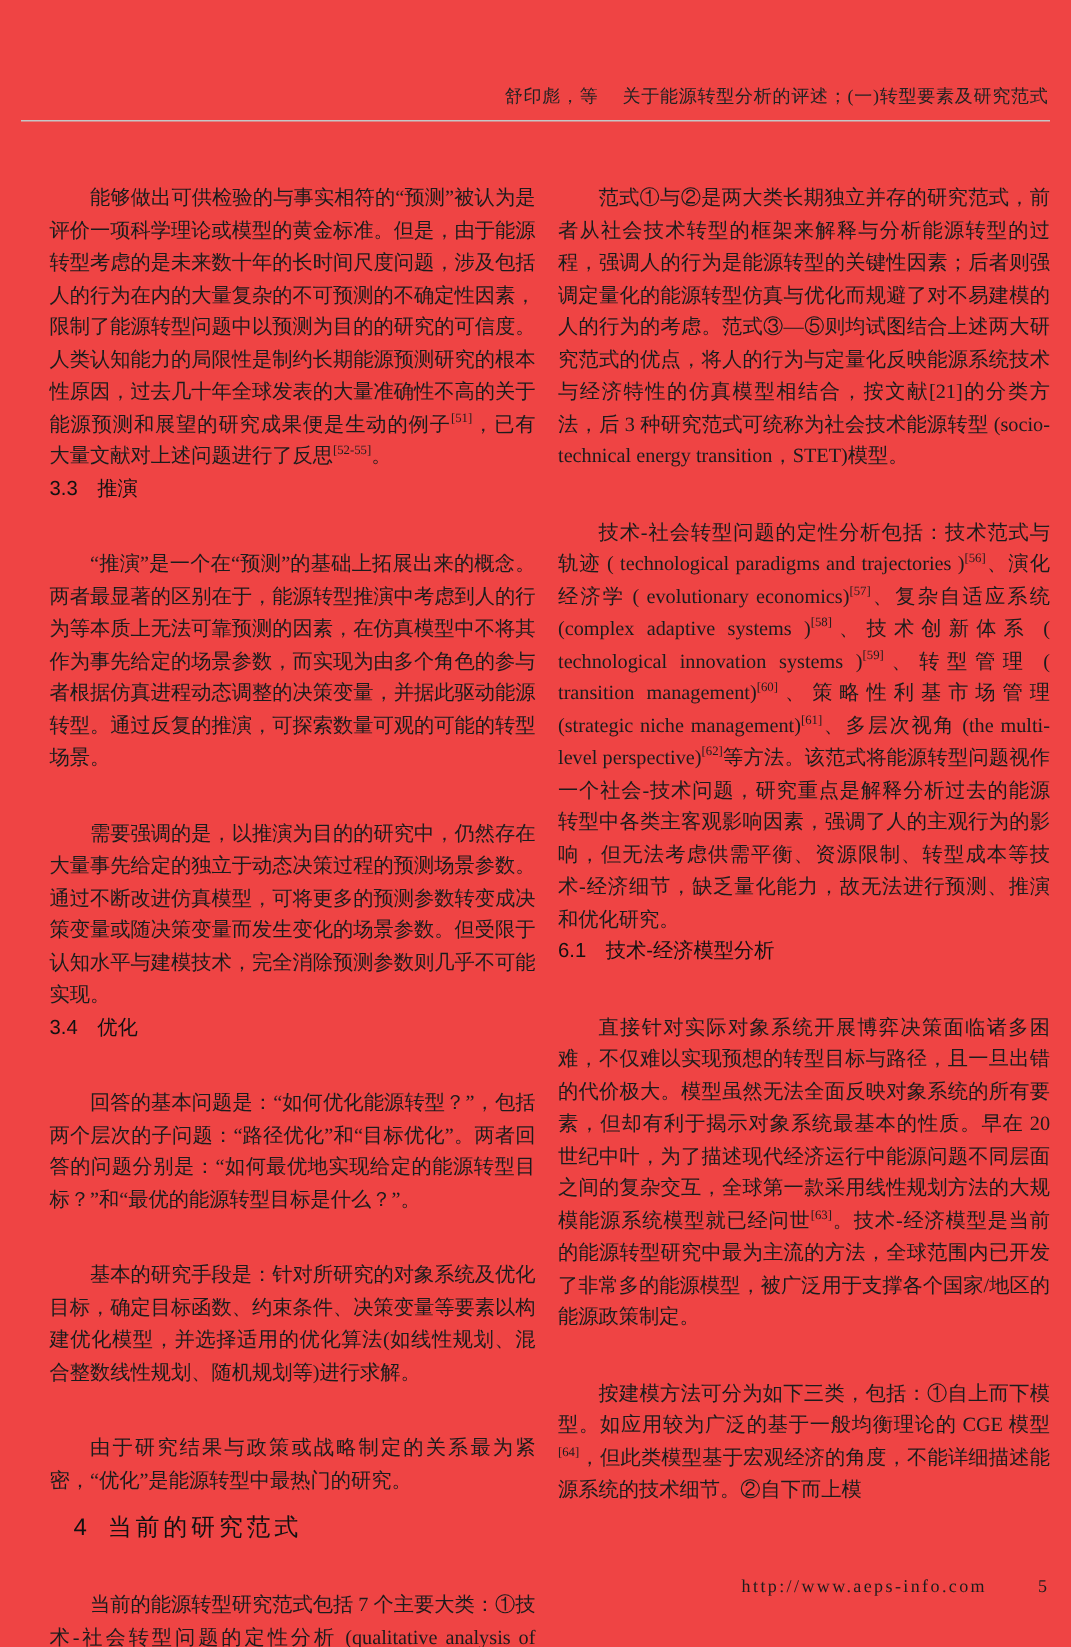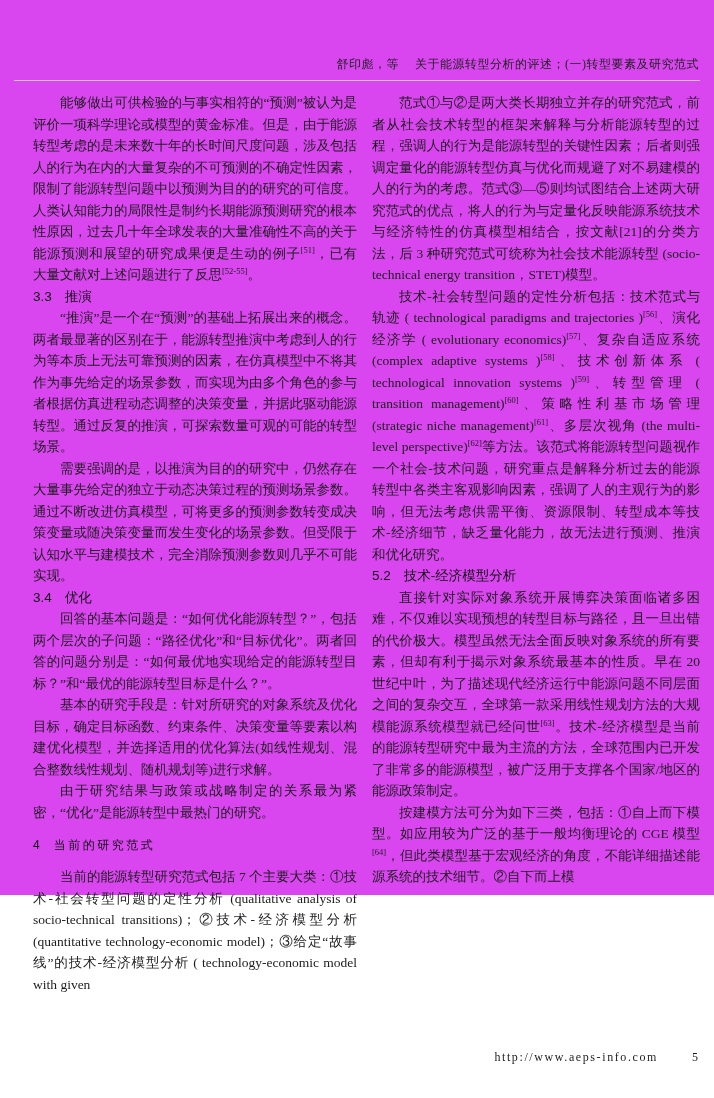--- a/index.html
+++ b/index.html
@@ -5,22 +5,22 @@
   html, body { margin: 0; padding: 0; }
   body {
     width: 714px; height: 1098px;
     background: #ffffff;
     font-family: "Liberation Serif", "DejaVu Serif", serif;
     color: #1c1c1c;
     overflow: hidden;
   }
   .page {
     position: relative;
-    width: 714px; height: 895px;
-    background: #d946ef;
+    width: 714px; height: 1098px;
+    background: #ef4444;
     box-sizing: border-box;
   }
   .running-head {
     position: absolute;
     top: 56px; left: 14px; right: 15px;
     text-align: right;
     font-size: 12px;
     letter-spacing: 0.5px;
     color: #222;
     white-space: nowrap;
@@ -41,43 +41,43 @@
   .col { box-sizing: border-box; }
   .col-left  { width: 324px; }
   .col-right { width: 328px; }
   .para {
     margin: 0;
     font-size: 13.5px;
     line-height: 21.5px;
     text-align: justify;
     text-justify: inter-ideograph;
   }
-  .para.indent { text-indent: 2em; }
+  .para.indent { text-indent: 2em; margin-top: 29px; }
   sup {
     font-size: 8.5px;
     line-height: 0;
     vertical-align: super;
     letter-spacing: 0;
   }
   .heading {
     font-family: "Liberation Sans", "DejaVu Sans", sans-serif;
     font-weight: 400;
     color: #111;
   }
   .heading.h3 {
     font-size: 13.5px;
     line-height: 21.5px;
     margin: 0;
   }
   .heading.h3 .hnum { margin-right: 13px; }
   .heading.h2 {
-    font-size: 12px;
+    font-size: 16px;
     line-height: 22px;
     letter-spacing: 2.5px;
-    margin: 11px 0 10px 0;
+    margin: 11px 0 10px 16px;
   }
   .heading.h2 .hnum { margin-right: 14px; letter-spacing: 0; }
   .page-footer {
     position: absolute;
     top: 1050px; right: 16px;
     font-size: 12px;
     color: #1c1c1c;
     white-space: nowrap;
   }
   .page-footer .footer-url { letter-spacing: 1.6px; }
@@ -103,21 +103,21 @@
         <div class="heading h3"><span class="hnum">3.4</span><span>优化</span></div>
         <p class="para indent">回答的基本问题是：“如何优化能源转型？”，包括两个层次的子问题：“路径优化”和“目标优化”。两者回答的问题分别是：“如何最优地实现给定的能源转型目标？”和“最优的能源转型目标是什么？”。</p>
         <p class="para indent">基本的研究手段是：针对所研究的对象系统及优化目标，确定目标函数、约束条件、决策变量等要素以构建优化模型，并选择适用的优化算法(如线性规划、混合整数线性规划、随机规划等)进行求解。</p>
         <p class="para indent">由于研究结果与政策或战略制定的关系最为紧密，“优化”是能源转型中最热门的研究。</p>
         <div class="heading h2"><span class="hnum">4</span><span>当前的研究范式</span></div>
         <p class="para indent">当前的能源转型研究范式包括 7 个主要大类：①技术-社会转型问题的定性分析 (qualitative analysis of socio-technical transitions)；②技术-经济模型分析 (quantitative technology-economic model)；③给定“故事线”的技术-经济模型分析 ( technology-economic model with given</p>
       </div>
     <div class="col col-right" id="col-1">
         <p class="para indent">范式①与②是两大类长期独立并存的研究范式，前者从社会技术转型的框架来解释与分析能源转型的过程，强调人的行为是能源转型的关键性因素；后者则强调定量化的能源转型仿真与优化而规避了对不易建模的人的行为的考虑。范式③—⑤则均试图结合上述两大研究范式的优点，将人的行为与定量化反映能源系统技术与经济特性的仿真模型相结合，按文献[21]的分类方法，后 3 种研究范式可统称为社会技术能源转型 (socio-technical energy transition，STET)模型。</p>
         <p class="para indent">技术-社会转型问题的定性分析包括：技术范式与轨迹 ( technological paradigms and trajectories )<sup>[56]</sup>、演化经济学 ( evolutionary economics)<sup>[57]</sup>、复杂自适应系统 (complex adaptive systems )<sup>[58]</sup>、技术创新体系 ( technological innovation systems )<sup>[59]</sup>、转型管理 ( transition management)<sup>[60]</sup>、策略性利基市场管理 (strategic niche management)<sup>[61]</sup>、多层次视角 (the multi-level perspective)<sup>[62]</sup>等方法。该范式将能源转型问题视作一个社会-技术问题，研究重点是解释分析过去的能源转型中各类主客观影响因素，强调了人的主观行为的影响，但无法考虑供需平衡、资源限制、转型成本等技术-经济细节，缺乏量化能力，故无法进行预测、推演和优化研究。</p>
-        <div class="heading h3"><span class="hnum">5.2</span><span>技术-经济模型分析</span></div>
+        <div class="heading h3"><span class="hnum">6.1</span><span>技术-经济模型分析</span></div>
         <p class="para indent">直接针对实际对象系统开展博弈决策面临诸多困难，不仅难以实现预想的转型目标与路径，且一旦出错的代价极大。模型虽然无法全面反映对象系统的所有要素，但却有利于揭示对象系统最基本的性质。早在 20 世纪中叶，为了描述现代经济运行中能源问题不同层面之间的复杂交互，全球第一款采用线性规划方法的大规模能源系统模型就已经问世<sup>[63]</sup>。技术-经济模型是当前的能源转型研究中最为主流的方法，全球范围内已开发了非常多的能源模型，被广泛用于支撑各个国家/地区的能源政策制定。</p>
         <p class="para indent">按建模方法可分为如下三类，包括：①自上而下模型。如应用较为广泛的基于一般均衡理论的 CGE 模型<sup>[64]</sup>，但此类模型基于宏观经济的角度，不能详细描述能源系统的技术细节。②自下而上模</p>
       </div>
   </div>
 
   <div class="page-footer">
     <span class="footer-url">http://www.aeps-info.com</span><span class="page-num">5</span>
   </div>
 
 </div>

